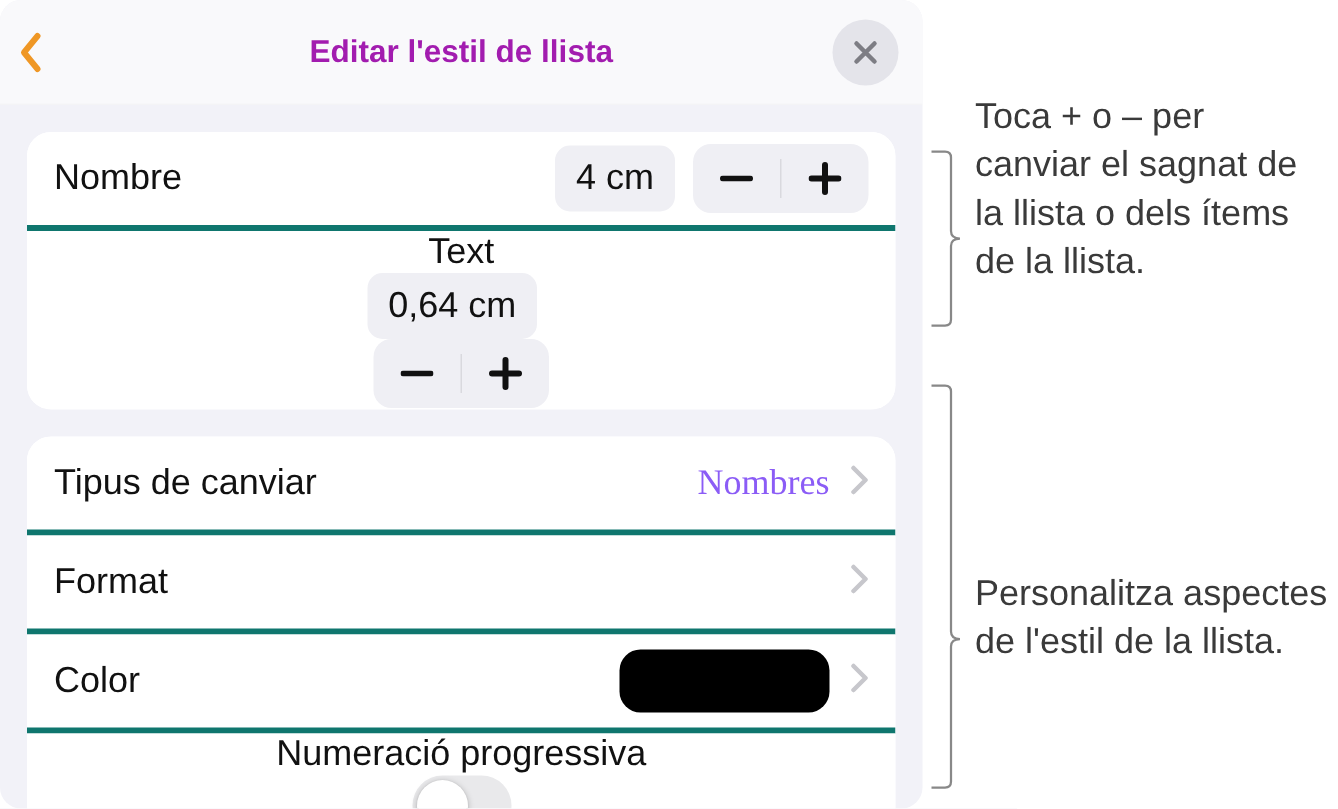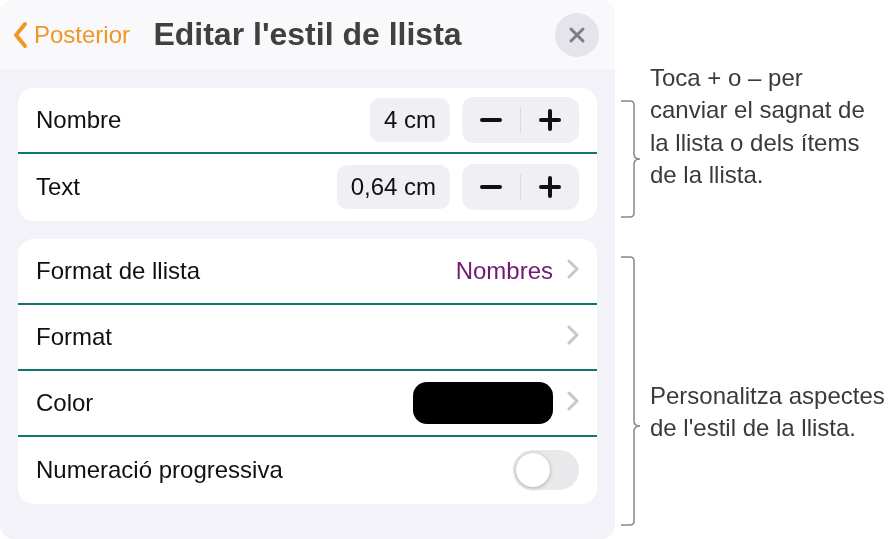--- a/index.html
+++ b/index.html
@@ -36,23 +36,23 @@
     transform: translateY(-50%);
     display: flex;
     align-items: center;
     color: #ef9725;
     font-size: 24px;
     font-weight: 400;
     cursor: pointer;
   }
   .back svg { margin-right: 4px; }
   .panel-title {
-    font-size: 32px;
+    font-size: 21px;
     font-weight: 600;
-    color: #404040;
+    color: #a21caf;
   }
   .close-btn {
     position: absolute;
     right: 16px;
     top: 50%;
     transform: translateY(-50%);
     width: 44px; height: 44px;
     border-radius: 50%;
     background: #e4e4ea;
     display: flex;
@@ -69,24 +69,24 @@
     overflow: hidden;
     padding-bottom: 1px;
   }
   .group:first-of-type { margin-top: 14px; }
 
   .row {
     display: flex;
     align-items: center;
     min-height: 66px;
     padding: 0 18px;
-    border-bottom: 2px solid #0f766e;
-    background: #fff;
-  }
-  .row:last-child { border-bottom: none; }
+    border-bottom: 4px solid #0f766e;
+    background: #fff;
+  }
+  .row:last-child { border-bottom: none; flex-direction: column; }
   .row-label {
     flex: 0 0 auto;
     font-size: 24px;
     color: #111;
   }
   .row-spacer { flex: 1 1 auto; }
   .value-pill {
     background: #efeff4;
     border-radius: 10px;
     padding: 8px 14px;
@@ -114,21 +114,22 @@
     cursor: pointer;
     user-select: none;
   }
   .stepper-sep {
     width: 1px;
     background: #d9d9de;
     margin: 10px 0;
   }
   .row-value-text {
     font-size: 24px;
-    color: #701a75;
+    color: #8b5cf6;
+    font-family: Liberation Serif, serif;
   }
   .chevron {
     margin-left: 14px;
     flex-shrink: 0;
   }
   .chevron svg { stroke: #c7c7cc; }
   .toggle {
     width: 66px; height: 40px;
     border-radius: 20px;
     background: #e9e9eb;
@@ -172,21 +173,20 @@
 </head>
 <body>
 
 <div class="panel">
 
   <div class="panel-header">
     <div class="back">
       <svg width="18" height="28" viewBox="0 0 18 28" fill="none">
           <path d="M13 3 L4 14 L13 25" stroke="#ef9725" stroke-width="4" stroke-linecap="round" stroke-linejoin="round"></path>
         </svg>
-      <span>Posterior</span>
     </div>
     <div class="panel-title">Editar l'estil de llista</div>
     <div class="close-btn">
       <svg width="20" height="20" viewBox="0 0 20 20">
           <path d="M4 4 L16 16 M16 4 L4 16" stroke-width="3" stroke-linecap="round"></path>
         </svg>
     </div>
   </div>
 
   <div class="group">
@@ -225,21 +225,21 @@
               <rect x="9" y="0" width="4" height="22" rx="2" fill="#111"></rect>
               <rect x="0" y="9" width="22" height="4" rx="2" fill="#111"></rect>
             </svg>
         </div>
       </div>
     </div>
   </div>
 
   <div class="group">
     <div class="row">
-      <div class="row-label">Format de llista</div>
+      <div class="row-label">Tipus de canviar</div>
       <div class="row-spacer"></div>
       <div class="row-value-text">Nombres</div>
       <div class="chevron">
         <svg width="12" height="20" viewBox="0 0 12 20">
             <path d="M2 2 L10 10 L2 18" stroke-width="3" stroke-linecap="round" stroke-linejoin="round" fill="none"></path>
           </svg>
       </div>
     </div>
     <div class="row">
       <div class="row-label">Format</div>

